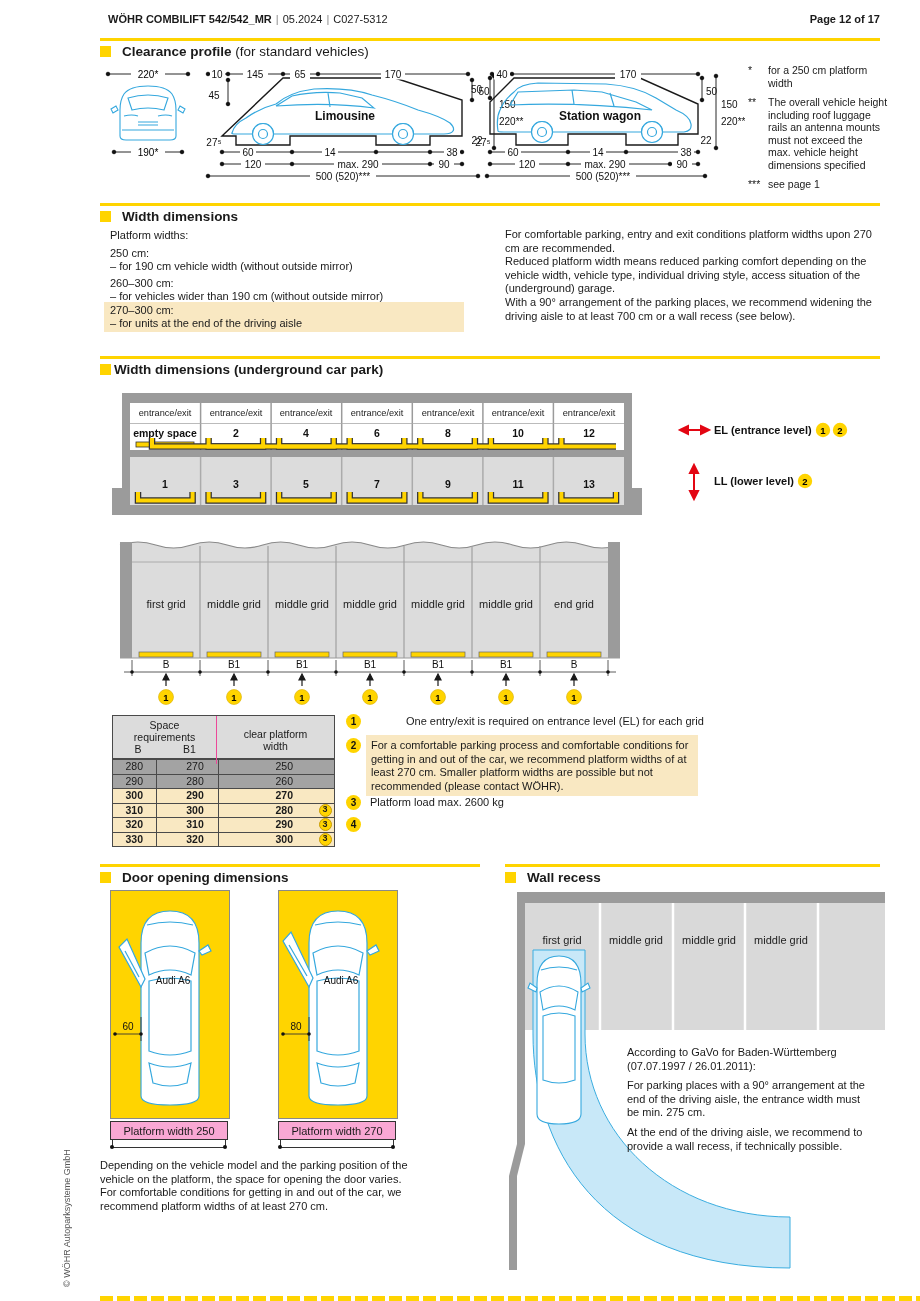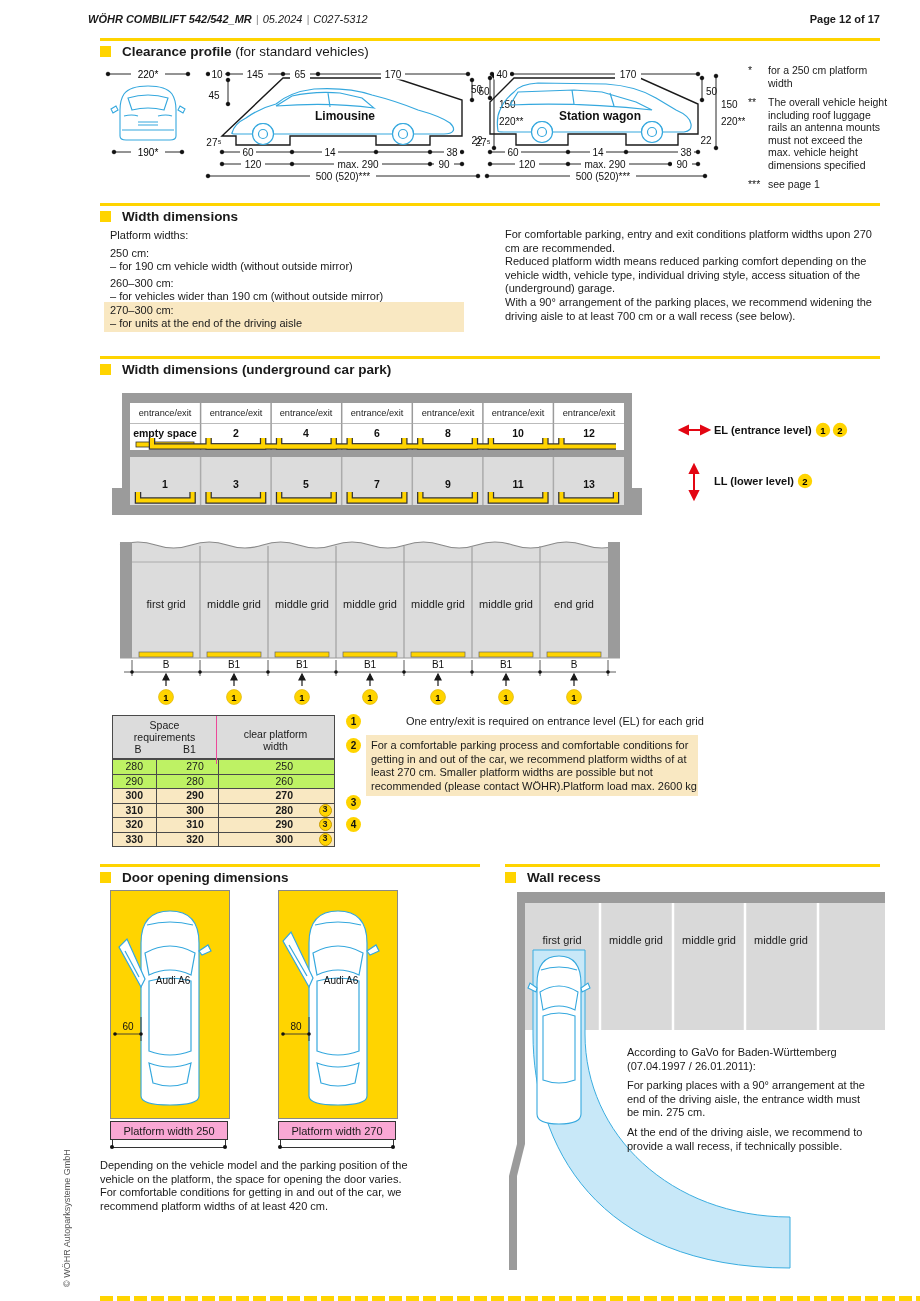--- a/index.html
+++ b/index.html
@@ -12,21 +12,21 @@
   .sec-title .sub{font-weight:normal;}
   .t11{font-size:11px;line-height:13.5px;}
   .hl{background:#F9E8C2;}
   .hdr{position:absolute;font-size:11px;white-space:nowrap;}
   .hdr b{font-weight:bold;}
   .hdr .sep{color:#888;padding:0 4px;}
   .badge{position:absolute;width:15px;height:15px;border-radius:50%;background:#FFD400;
          font-size:10px;font-weight:bold;color:#111;display:flex;align-items:center;justify-content:center;}
   .note-text{position:absolute;font-size:11px;line-height:13.5px;}
   
-  .tbl{position:absolute;left:112px;top:715px;width:221px;border:1px solid #4A4A4A;background:#bef264;font-size:10.5px;}
+  .tbl{position:absolute;left:112px;top:715px;width:221px;border:1px solid #4A4A4A;background:#a3a3a3;font-size:10.5px;}
   .thead{position:relative;height:42px;background:#DCDCDC;border-bottom:1px solid #4A4A4A;}
   .th-left{position:absolute;left:0;top:0;width:103px;height:42px;text-align:center;}
   .th-right{position:absolute;left:103px;top:0;width:117px;height:48px;border-left:1px solid #ec4899;
             display:flex;align-items:center;justify-content:center;text-align:center;}
   .th-space{padding-top:3px;line-height:12px;}
   .th-b{position:absolute;left:0;top:27px;width:50px;text-align:center;}
   .th-b1{position:absolute;left:50px;top:27px;width:53px;text-align:center;}
   .tr{display:flex;height:13.5px;border-top:1px solid #4A4A4A;align-items:center;gap:16px;}
   .tr:first-child{border-top:none;}
   .td{text-align:center;height:13.5px;line-height:13.5px;}
@@ -49,21 +49,21 @@
              white-space:nowrap;font-size:9px;color:#555;}
   .dashes{position:absolute;left:100px;top:1296px;width:820px;height:5px;
           background:repeating-linear-gradient(90deg,#FFD400 0 13px,#ffffff 13px 17px);}
   svg text{font-family:"Liberation Sans","DejaVu Sans",sans-serif;}
 </style>
 </head>
 <body>
 
 <div class="page">
 
-  <div class="hdr" style="left:88px;top:13px;font-style:italic;">
+  <div class="hdr" style="left:108px;top:13px;">
     <b>WÖHR COMBILIFT 542/542_MR</b><span class="sep">|</span><span>05.2024</span><span class="sep">|</span><span>C027-5312</span>
   </div>
   <div class="hdr" style="right:40px;top:13px;font-weight:bold;text-align:right;">Page 12 of 17</div>
 
   <div class="rule" style="left:100px;top:38px;width:780px;"></div>
   <div class="sq" style="left:100px;top:46px;"></div>
   <div class="sec-title" style="left:122px;top:44px;">
     <span>Clearance profile</span><span class="sub"> (for standard vehicles)</span>
   </div>
 
@@ -258,21 +258,21 @@
   <div class="abs hl" style="left:104px;top:302px;width:360px;height:30px;"></div>
   <div class="abs t11" style="left:110px;top:304px;">270–300 cm:</div>
   <div class="abs t11" style="left:110px;top:317px;">– for units at the end of the driving aisle</div>
 
   <div class="abs t11" style="left:505px;top:228px;width:372px;">For comfortable parking, entry and exit conditions platform widths upon 270 cm are recommended.</div>
   <div class="abs t11" style="left:505px;top:255px;width:372px;">Reduced platform width means reduced parking comfort depending on the vehicle width, vehicle type, individual driving style, access situation of the (underground) garage.</div>
   <div class="abs t11" style="left:505px;top:296px;width:372px;">With a 90° arrangement of the parking places, we recommend widening the driving aisle to at least 700 cm or a wall recess (see below).</div>
 
   <div class="rule" style="left:100px;top:356px;width:780px;"></div>
   <div class="sq" style="left:100px;top:364px;"></div>
-  <div class="sec-title" style="left:122px;top:362px;">Width dimensions (underground car park)</div>
+  <div class="sec-title" style="left:114px;top:362px;">Width dimensions (underground car park)</div>
 
   <svg class="abs" style="left:100px;top:386px;" width="790" height="135" viewBox="0 0 790 135">
     <rect x="30" y="17" width="494" height="47" fill="#ffffff"></rect>
     <rect x="30" y="71" width="494" height="48" fill="#DCDCDC"></rect>
     <rect x="30" y="64" width="494" height="7" fill="#9B9B9B"></rect>
     <g fill="#9B9B9B">
       <rect x="22" y="7" width="510" height="10"></rect>
       <rect x="22" y="7" width="8" height="117"></rect>
       <rect x="524" y="7" width="8" height="117"></rect>
       <rect x="12" y="102" width="10" height="22"></rect>
@@ -523,21 +523,21 @@
       <div class="td td-w"><span class="val">300</span><span class="tbadge">3</span></div>
     </div>
   </div>
 
   <div class="badge" style="left:346px;top:714px;">1</div>
   <div class="note-text" style="left:370px;top:715px;width:520px;margin-left:36px;">One entry/exit is required on entrance level (EL) for each grid</div>
   <div class="badge" style="left:346px;top:738px;">2</div>
   <div class="abs hl" style="left:366px;top:735px;width:332px;height:61px;"></div>
   <div class="note-text" style="left:371px;top:739px;width:322px;">For a comfortable parking process and comfortable conditions for getting in and out of the car, we recommend platform widths of at least 270 cm. Smaller platform widths are possible but not recommended (please contact WÖHR).</div>
   <div class="badge" style="left:346px;top:795px;">3</div>
-  <div class="note-text" style="left:370px;top:780px;width:520px;text-align:center;">Platform load max. 2600 kg</div>
+  <div class="note-text" style="left:370px;top:796px;width:520px;">Platform load max. 2600 kg</div>
   <div class="badge" style="left:346px;top:817px;">4</div>
 
   <div class="rule" style="left:100px;top:864px;width:380px;"></div>
   <div class="sq" style="left:100px;top:872px;"></div>
   <div class="sec-title" style="left:122px;top:870px;">Door opening dimensions</div>
 
   <div class="panel" style="left:110px;top:890px;">
     <svg width="118" height="227" viewBox="0 0 118 227">
       <g stroke="#35A8DE" fill="#ffffff" stroke-width="1.2">
         <path d="M30,205 L30,52 Q30,20 59,20 Q88,20 88,52 L88,205 Q88,214 59,214 Q30,214 30,205 Z"></path>
@@ -590,21 +590,21 @@
   <div class="dot" style="left:110px;top:1145px;"></div>
   <div class="dot" style="left:223px;top:1145px;"></div>
 
   <div class="cap" style="left:278px;top:1121px;">Platform width 270</div>
   <div class="vtick" style="left:280px;top:1140px;height:8px;"></div>
   <div class="vtick" style="left:393px;top:1140px;height:8px;"></div>
   <div class="dimline" style="left:280px;top:1147px;width:114px;"></div>
   <div class="dot" style="left:278px;top:1145px;"></div>
   <div class="dot" style="left:391px;top:1145px;"></div>
 
-  <div class="abs t11" style="left:100px;top:1159px;width:315px;">Depending on the vehicle model and the parking position of the vehicle on the platform, the space for opening the door varies. For comfortable conditions for getting in and out of the car, we recommend platform widths of at least 420 cm.</div>
+  <div class="abs t11" style="left:100px;top:1159px;width:315px;">Depending on the vehicle model and the parking position of the vehicle on the platform, the space for opening the door varies. For comfortable conditions for getting in and out of the car, we recommend platform widths of at least 270 cm.</div>
 
   <div class="rule" style="left:505px;top:864px;width:375px;"></div>
   <div class="sq" style="left:505px;top:872px;"></div>
   <div class="sec-title" style="left:527px;top:870px;">Wall recess</div>
 
   <svg class="abs" style="left:505px;top:884px;" width="415" height="402" viewBox="0 0 415 402">
     <rect x="20" y="19" width="360" height="127" fill="#D9D9D9"></rect>
     <g stroke="#ffffff" stroke-width="2.5">
       <line x1="95" y1="19" x2="95" y2="146"></line>
         <line x1="168" y1="19" x2="168" y2="146"></line>
@@ -626,20 +626,20 @@
     <path d="M28,66 L28,150 C28,260 90,384 285,384 L285,333 C165,333 80,250 80,150 L80,66 Z" fill="#C8E8F8" stroke="#3AADE0" stroke-width="1"></path>
     <g stroke="#35A8DE" fill="#ffffff" stroke-width="1.1">
       <path d="M32,230 L32,100 Q32,72 54,72 Q76,72 76,100 L76,230 Q76,240 54,240 Q32,240 32,230 Z"></path>
       <path d="M36,86 Q54,80 72,86" fill="none"></path>
       <path d="M35,108 Q54,96 73,108 L70,126 Q54,118 38,126 Z"></path>
       <path d="M38,132 Q54,126 70,132 L70,196 Q54,202 38,196 Z"></path>
       <path d="M32,104 l-7,-5 l-2,5 l8,4 Z M76,104 l7,-5 l2,5 l-8,4 Z"></path>
     </g>
   </svg>
 
-  <div class="abs t11" style="left:627px;top:1046px;width:252px;">According to GaVo for Baden-Württemberg (07.04.1997 / 26.01.2011):</div>
+  <div class="abs t11" style="left:627px;top:1046px;width:252px;">According to GaVo for Baden-Württemberg (07.07.1997 / 26.01.2011):</div>
   <div class="abs t11" style="left:627px;top:1079px;width:240px;">For parking places with a 90° arrangement at the end of the driving aisle, the entrance width must be min. 275 cm.</div>
   <div class="abs t11" style="left:627px;top:1126px;width:240px;">At the end of the driving aisle, we recommend to provide a wall recess, if technically possible.</div>
 
   <div class="copyright">© WÖHR Autoparksysteme GmbH</div>
   <div class="dashes"></div>
 
 </div>
 
 </body></html>

